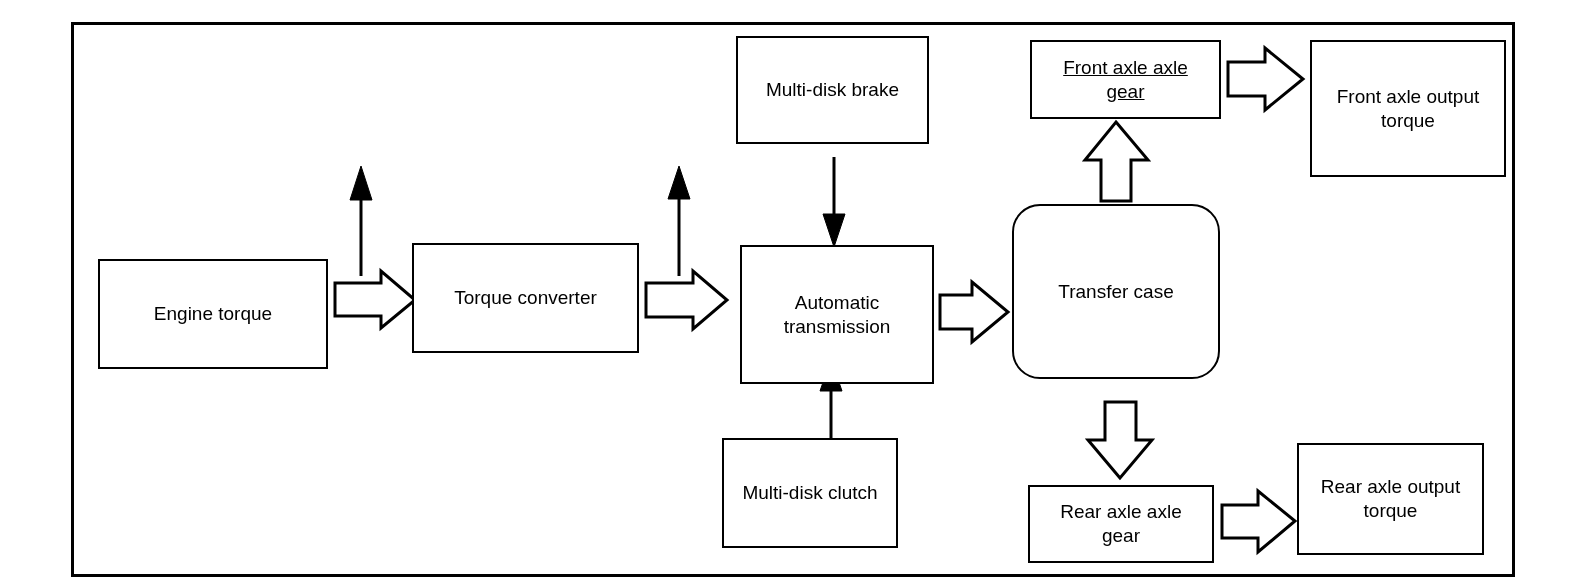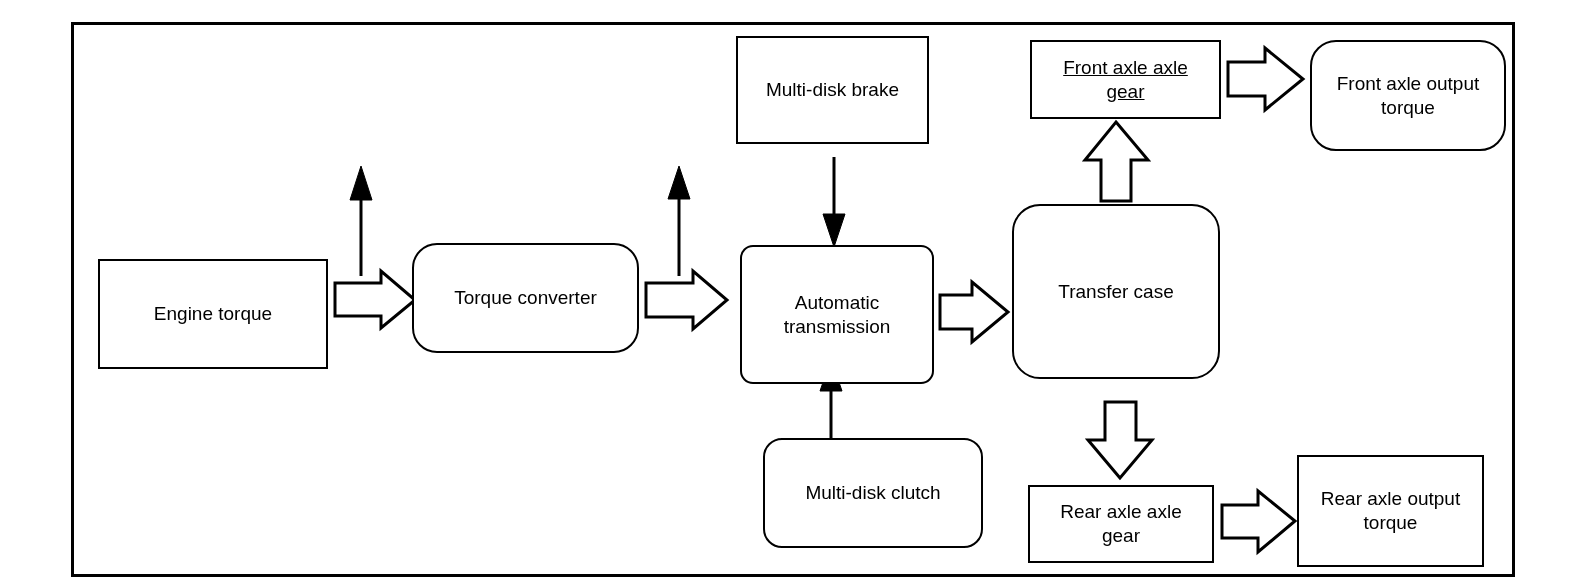--- a/index.html
+++ b/index.html
@@ -106,49 +106,49 @@
 
   <div class="node" style="left:736px; top:36px; width:193px; height:108px;">
     <span class="node-label">Multi-disk brake</span>
   </div>
 
   <div class="node" style="left:1030px; top:40px; width:191px; height:79px;text-decoration:underline;">
     <span class="node-label">Front axle axle
 gear</span>
   </div>
 
-  <div class="node" style="left:1310px; top:40px; width:196px; height:111px;border-radius:26px;">
+  <div class="node" style="left:1310px; top:40px; width:196px; height:137px;">
     <span class="node-label">Front axle output
 torque</span>
   </div>
 
   <div class="node" style="left:98px; top:243px; width:230px; height:110px;margin-top:16px;">
     <span class="node-label">Engine torque</span>
   </div>
 
-  <div class="node" style="left:412px; top:243px; width:227px; height:110px;border-radius:25px;">
+  <div class="node" style="left:412px; top:243px; width:227px; height:110px;">
     <span class="node-label">Torque converter</span>
   </div>
 
-  <div class="node" style="left:740px; top:245px; width:194px; height:139px;border-radius:13px;">
+  <div class="node" style="left:740px; top:245px; width:194px; height:139px;">
     <span class="node-label">Automatic
 transmission</span>
   </div>
 
   <div class="node" style="left:1012px; top:204px; width:208px; height:175px;border-radius:28px;">
     <span class="node-label">Transfer case</span>
   </div>
 
-  <div class="node" style="left:763px; top:438px; width:220px; height:110px;border-radius:19px;">
+  <div class="node" style="left:722px; top:438px; width:176px; height:110px;">
     <span class="node-label">Multi-disk clutch</span>
   </div>
 
   <div class="node" style="left:1028px; top:485px; width:186px; height:78px;justify-content:center;">
     <span class="node-label">Rear axle axle
 gear</span>
   </div>
 
-  <div class="node" style="left:1297px; top:443px; width:187px; height:112px;margin-top:12px;">
+  <div class="node" style="left:1297px; top:443px; width:187px; height:112px;">
     <span class="node-label">Rear axle output
 torque</span>
   </div>
 
 </div>
 
 </body></html>

